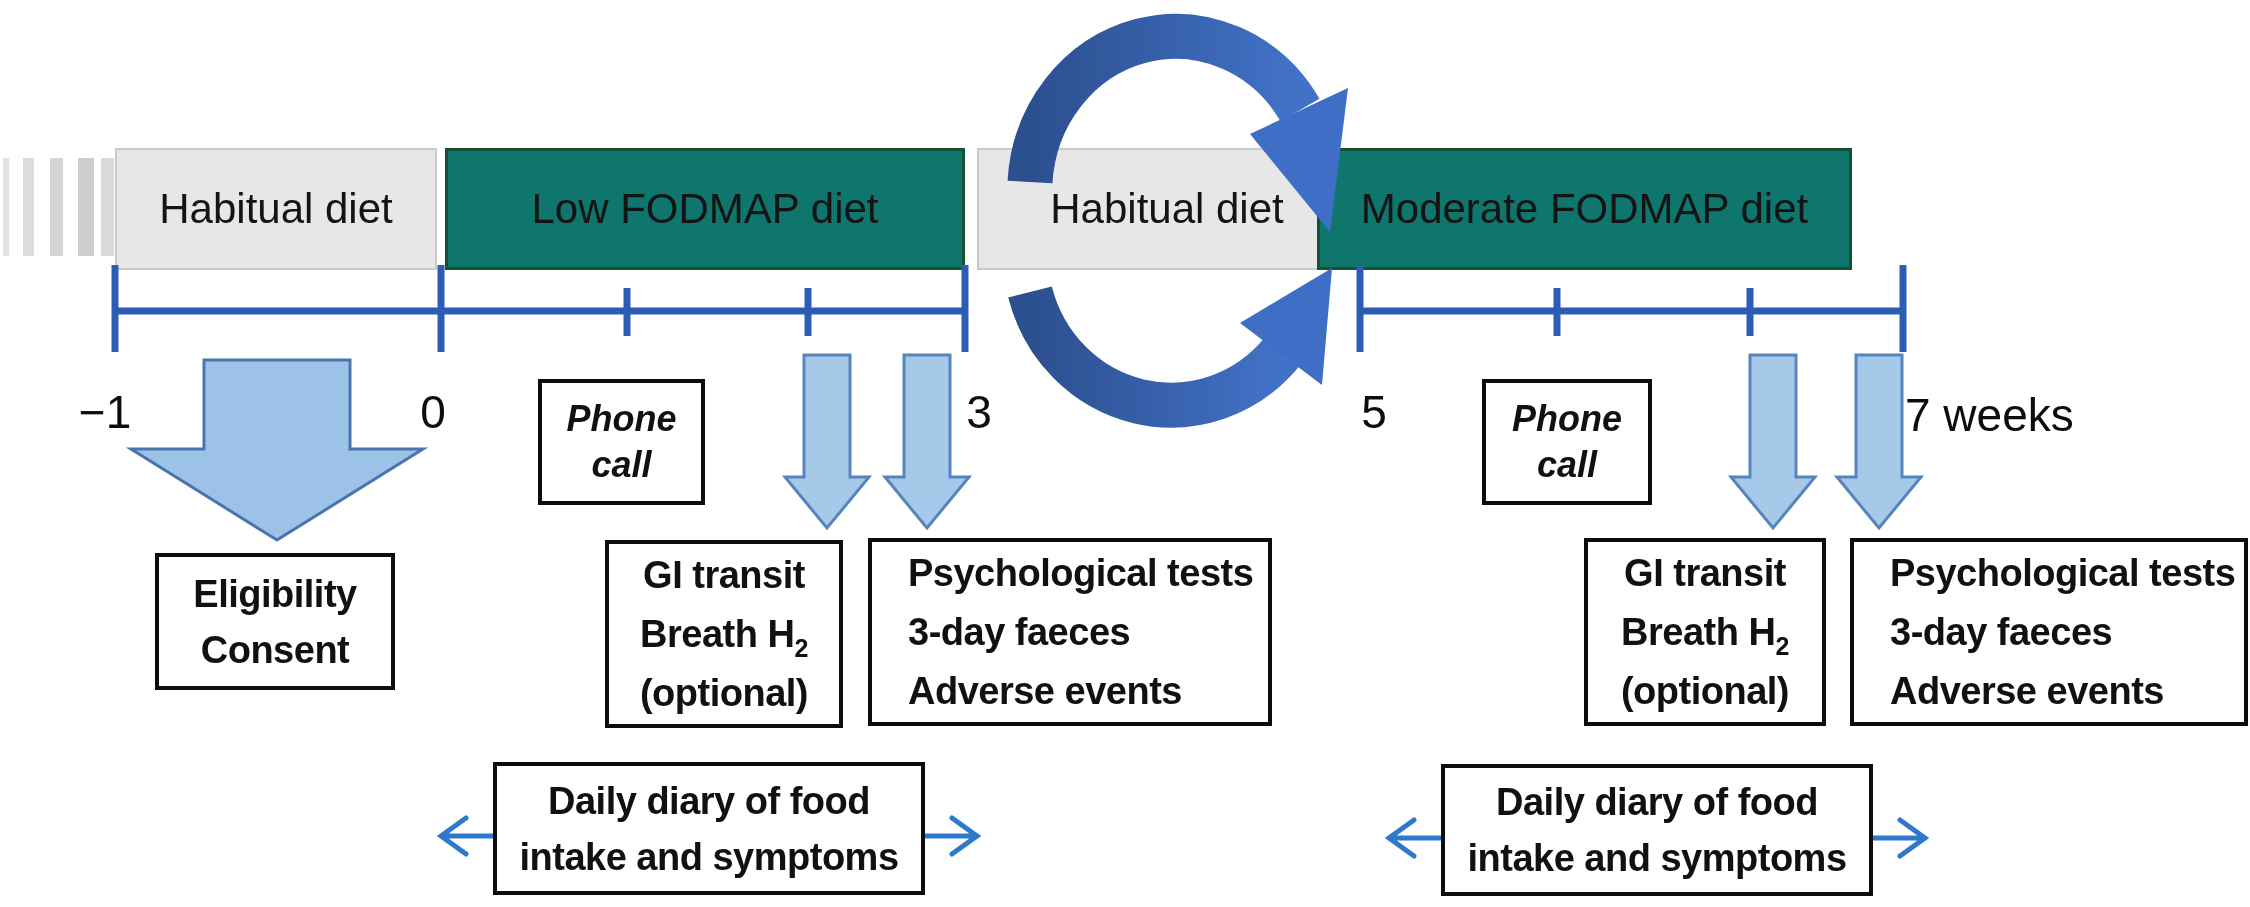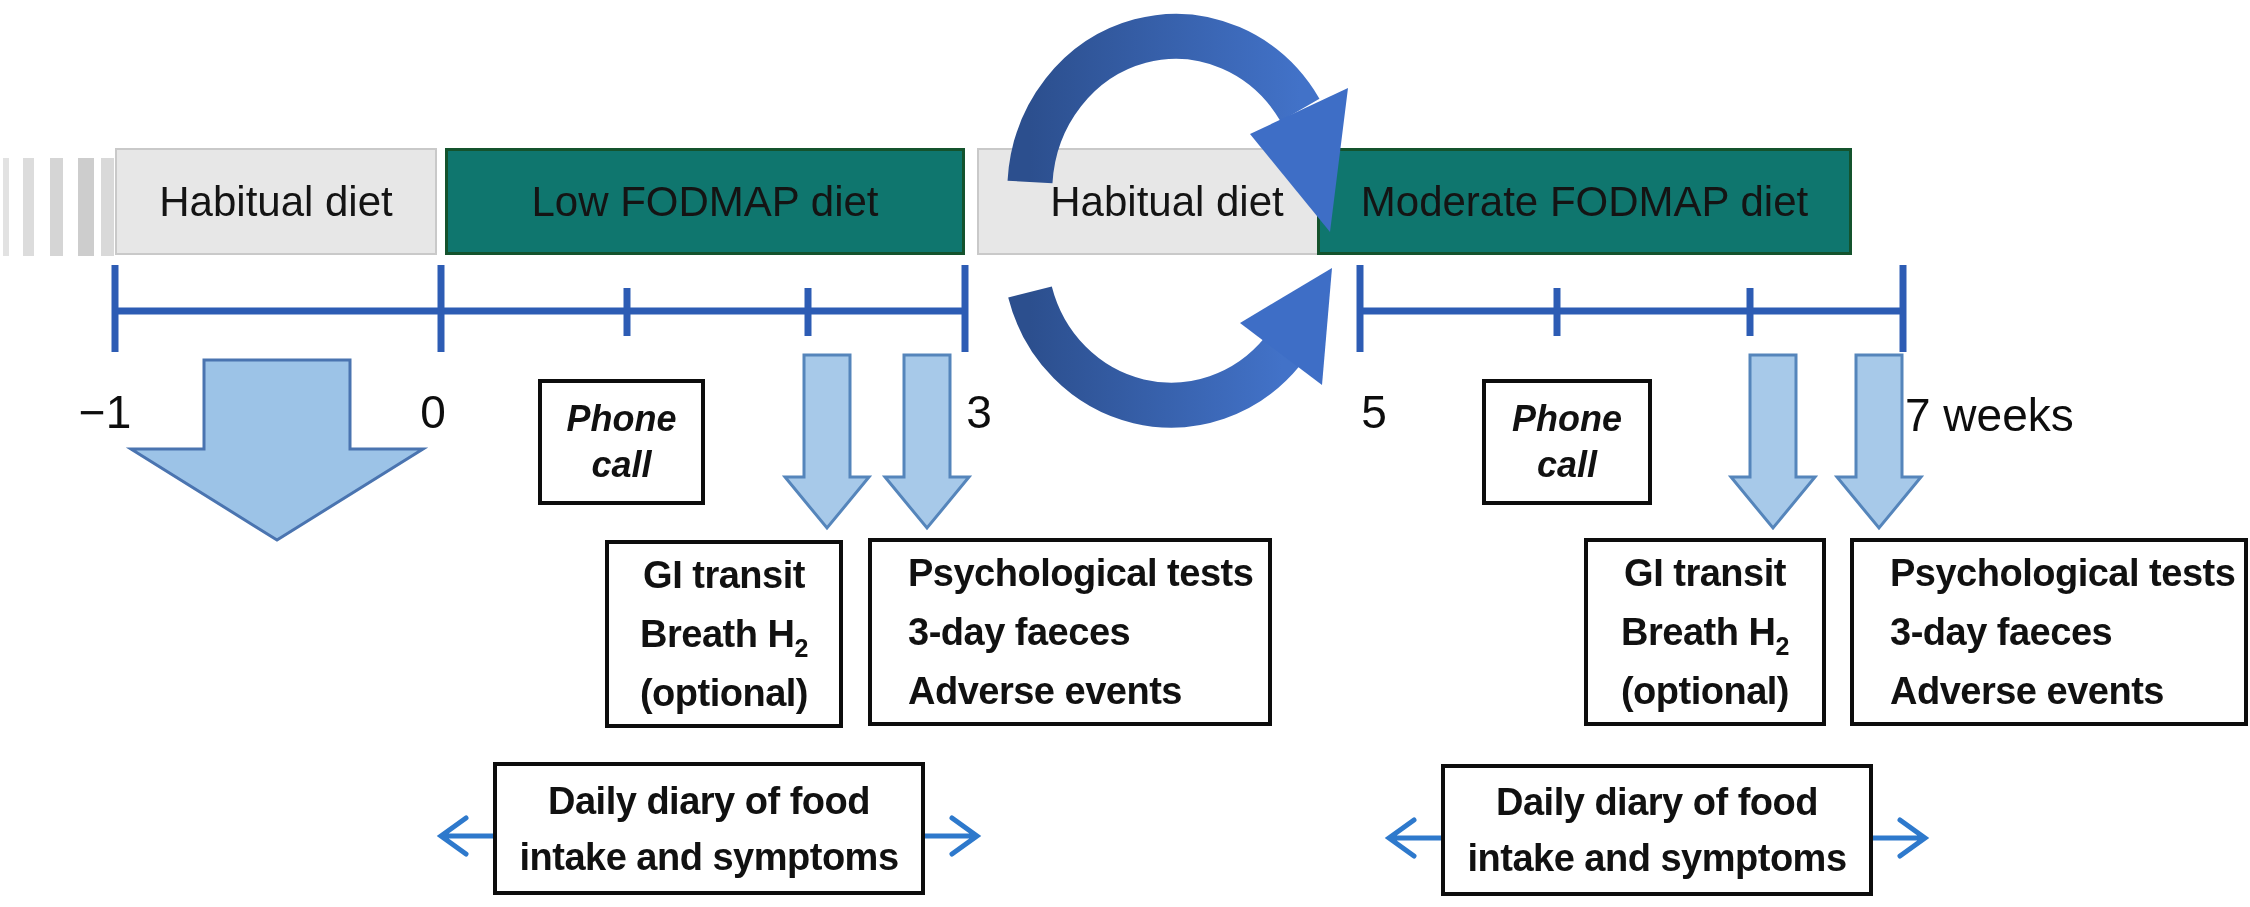--- a/index.html
+++ b/index.html
@@ -4,21 +4,21 @@
 <style>
   html,body{margin:0;padding:0;background:#fff;}
   #canvas{
     position:relative;width:2250px;height:907px;background:#ffffff;
     font-family:"Liberation Sans",sans-serif;overflow:hidden;color:#111;
   }
   
   .fade-bar{position:absolute;top:158px;height:98px;background:#bfbfbf;}
   
   .phase{
-    position:absolute;top:148px;height:107px;box-sizing:border-box;
+    position:absolute;top:148px;height:122px;box-sizing:border-box;
     display:flex;align-items:center;justify-content:center;
     font-size:42px;color:#141414;z-index:1;white-space:nowrap;
   }
   .phase.gray{background:#e7e7e7;border:2px solid #c9c9c9;}
   .phase.green{background:#0f766e;border:3px solid #14532d;}
   
   #shapes{position:absolute;left:0;top:0;z-index:5;pointer-events:none;}
   
   .week-label{
     position:absolute;font-size:46px;color:#0d0d0d;z-index:10;
@@ -132,20 +132,24 @@
 
   <div class="phone-box" style="left:538px;width:167px;">
     <div>Phone</div>
     <div>call</div>
   </div>
   <div class="phone-box" style="left:1482px;width:170px;">
     <div>Phone</div>
     <div>call</div>
   </div>
 
+  <div class="mbox center" style="left:155px;top:553px;width:240px;height:137px;">
+    <div class="ln2">Eligibility</div>
+    <div class="ln2">Consent</div>
+  </div>
 
   <div class="mbox center" style="left:605px;top:540px;width:238px;height:188px;">
     <div class="ln">GI transit</div>
     <div class="ln"><span>Breath H</span><sub class="h2sub">2</sub></div>
     <div class="ln">(optional)</div>
   </div>
   <div class="mbox center" style="left:1584px;top:538px;width:242px;height:188px;">
     <div class="ln">GI transit</div>
     <div class="ln"><span>Breath H</span><sub class="h2sub">2</sub></div>
     <div class="ln">(optional)</div>

